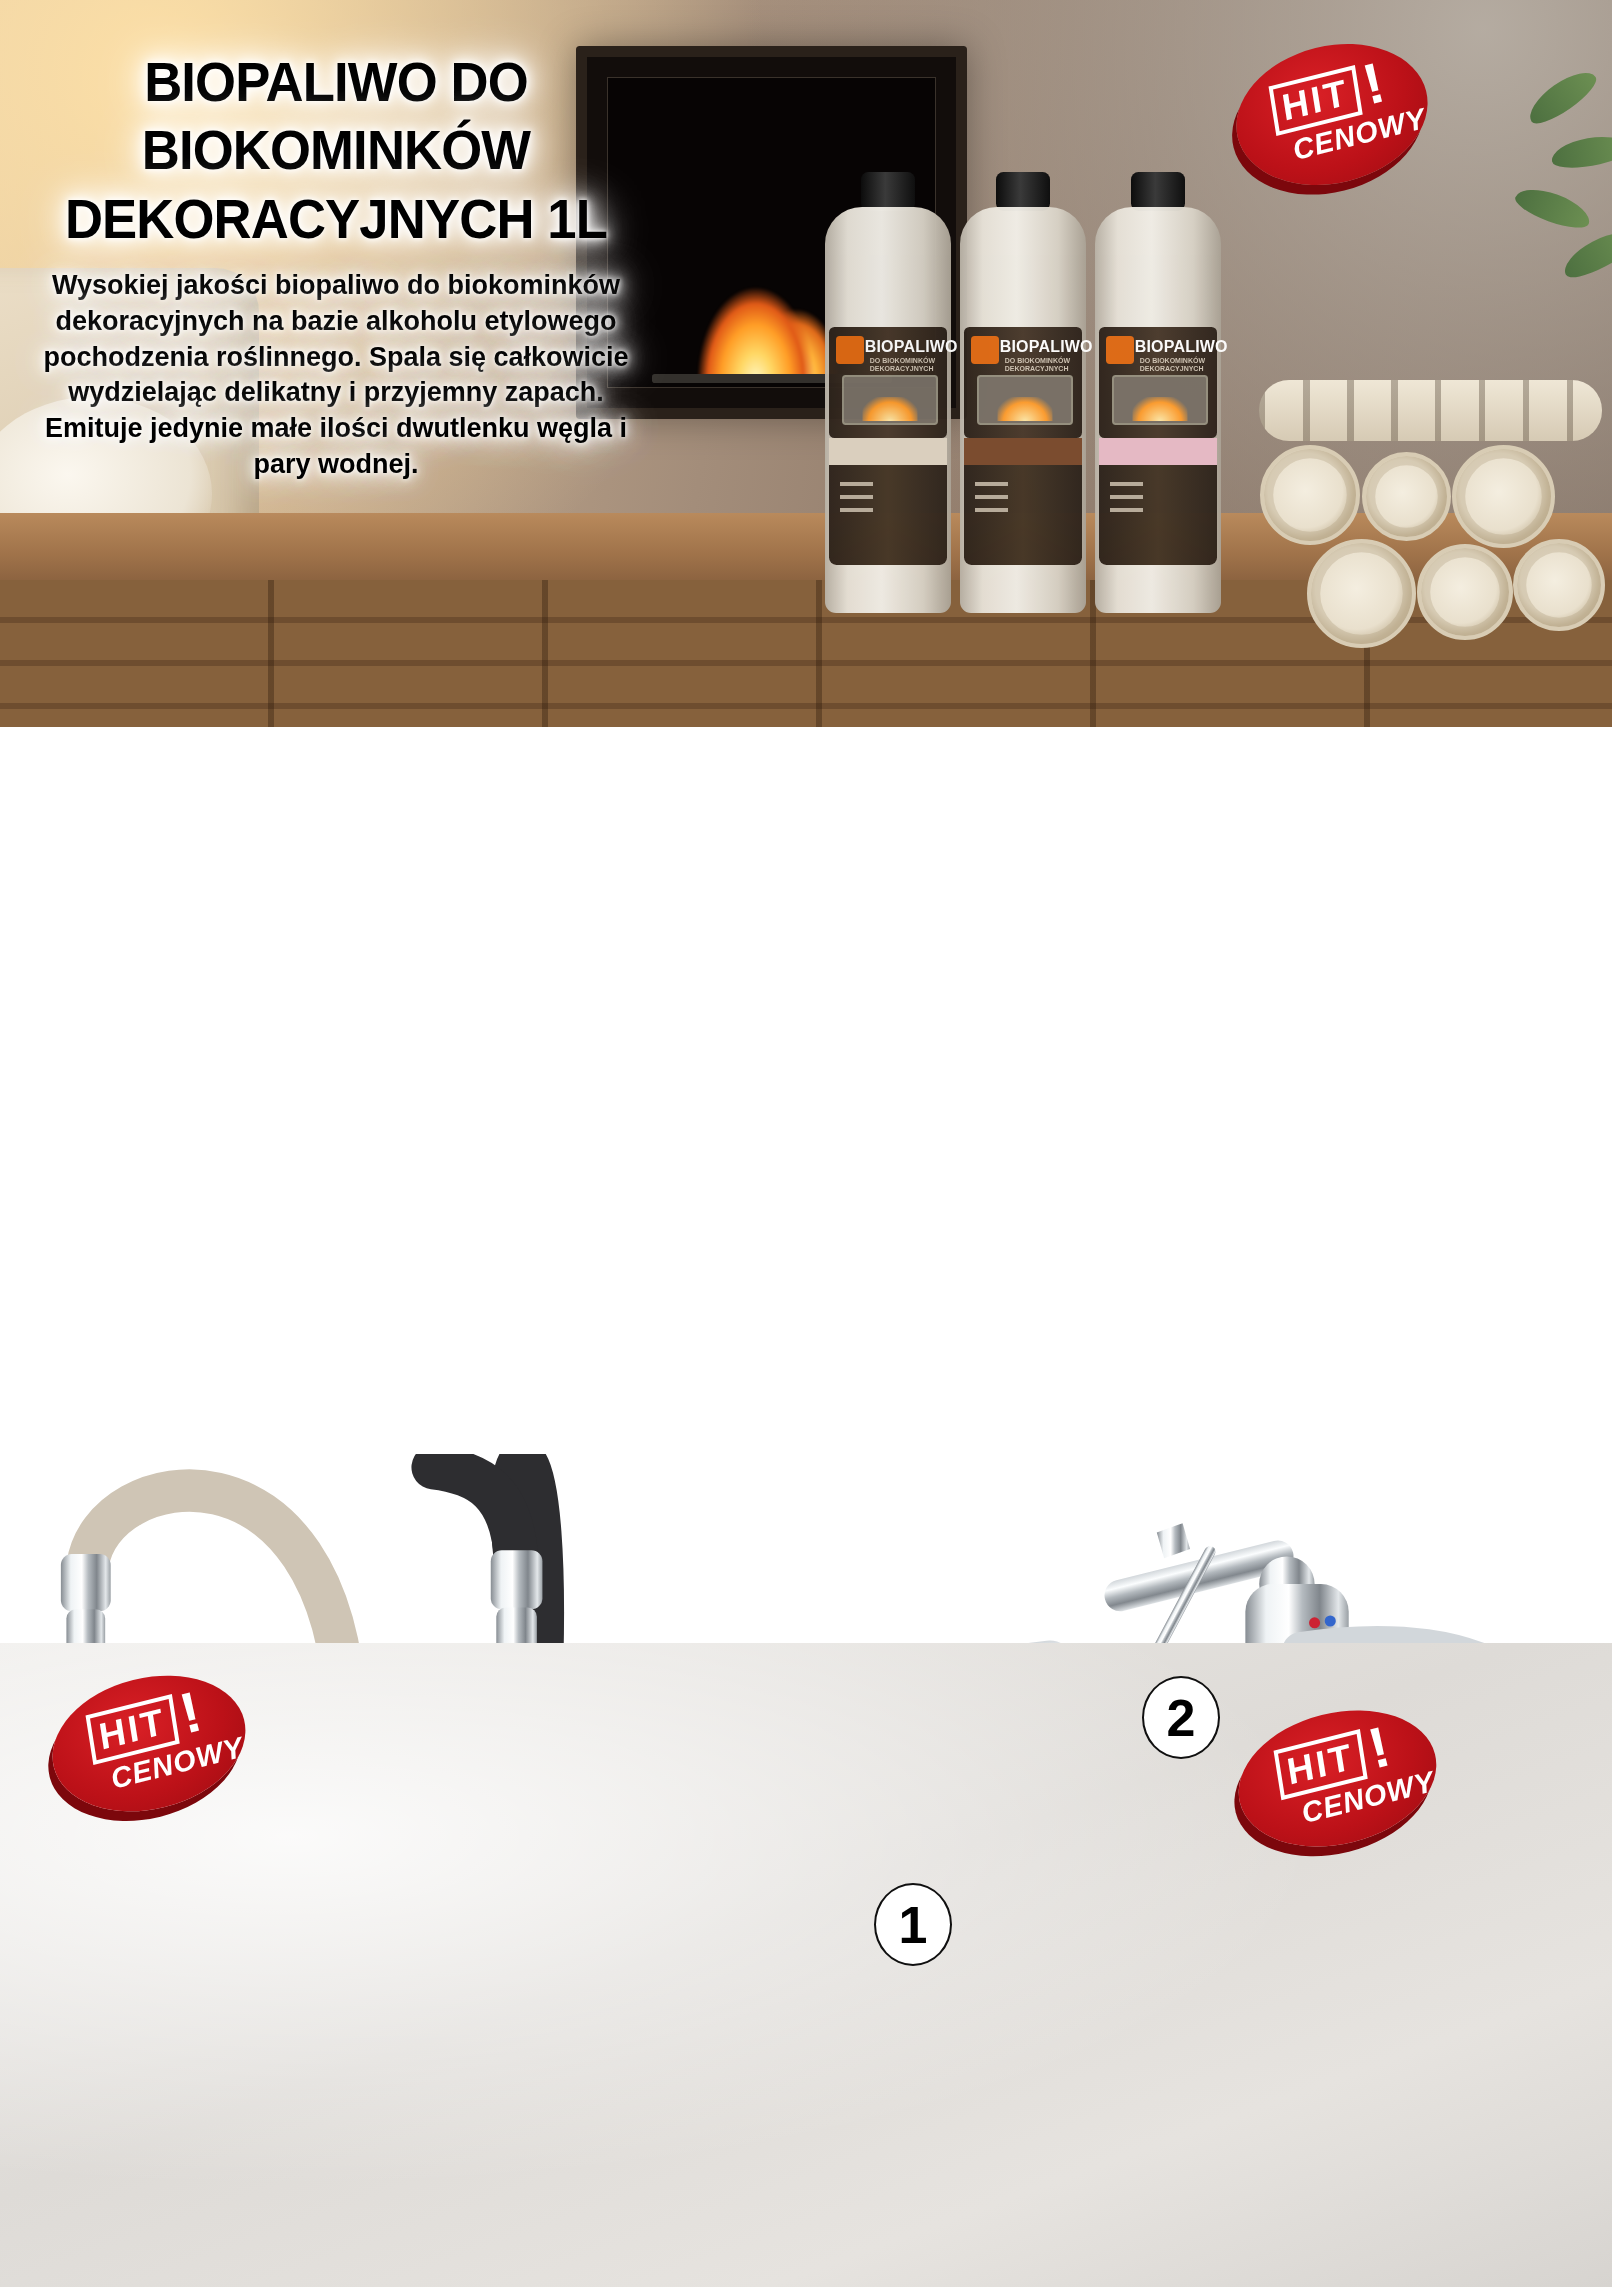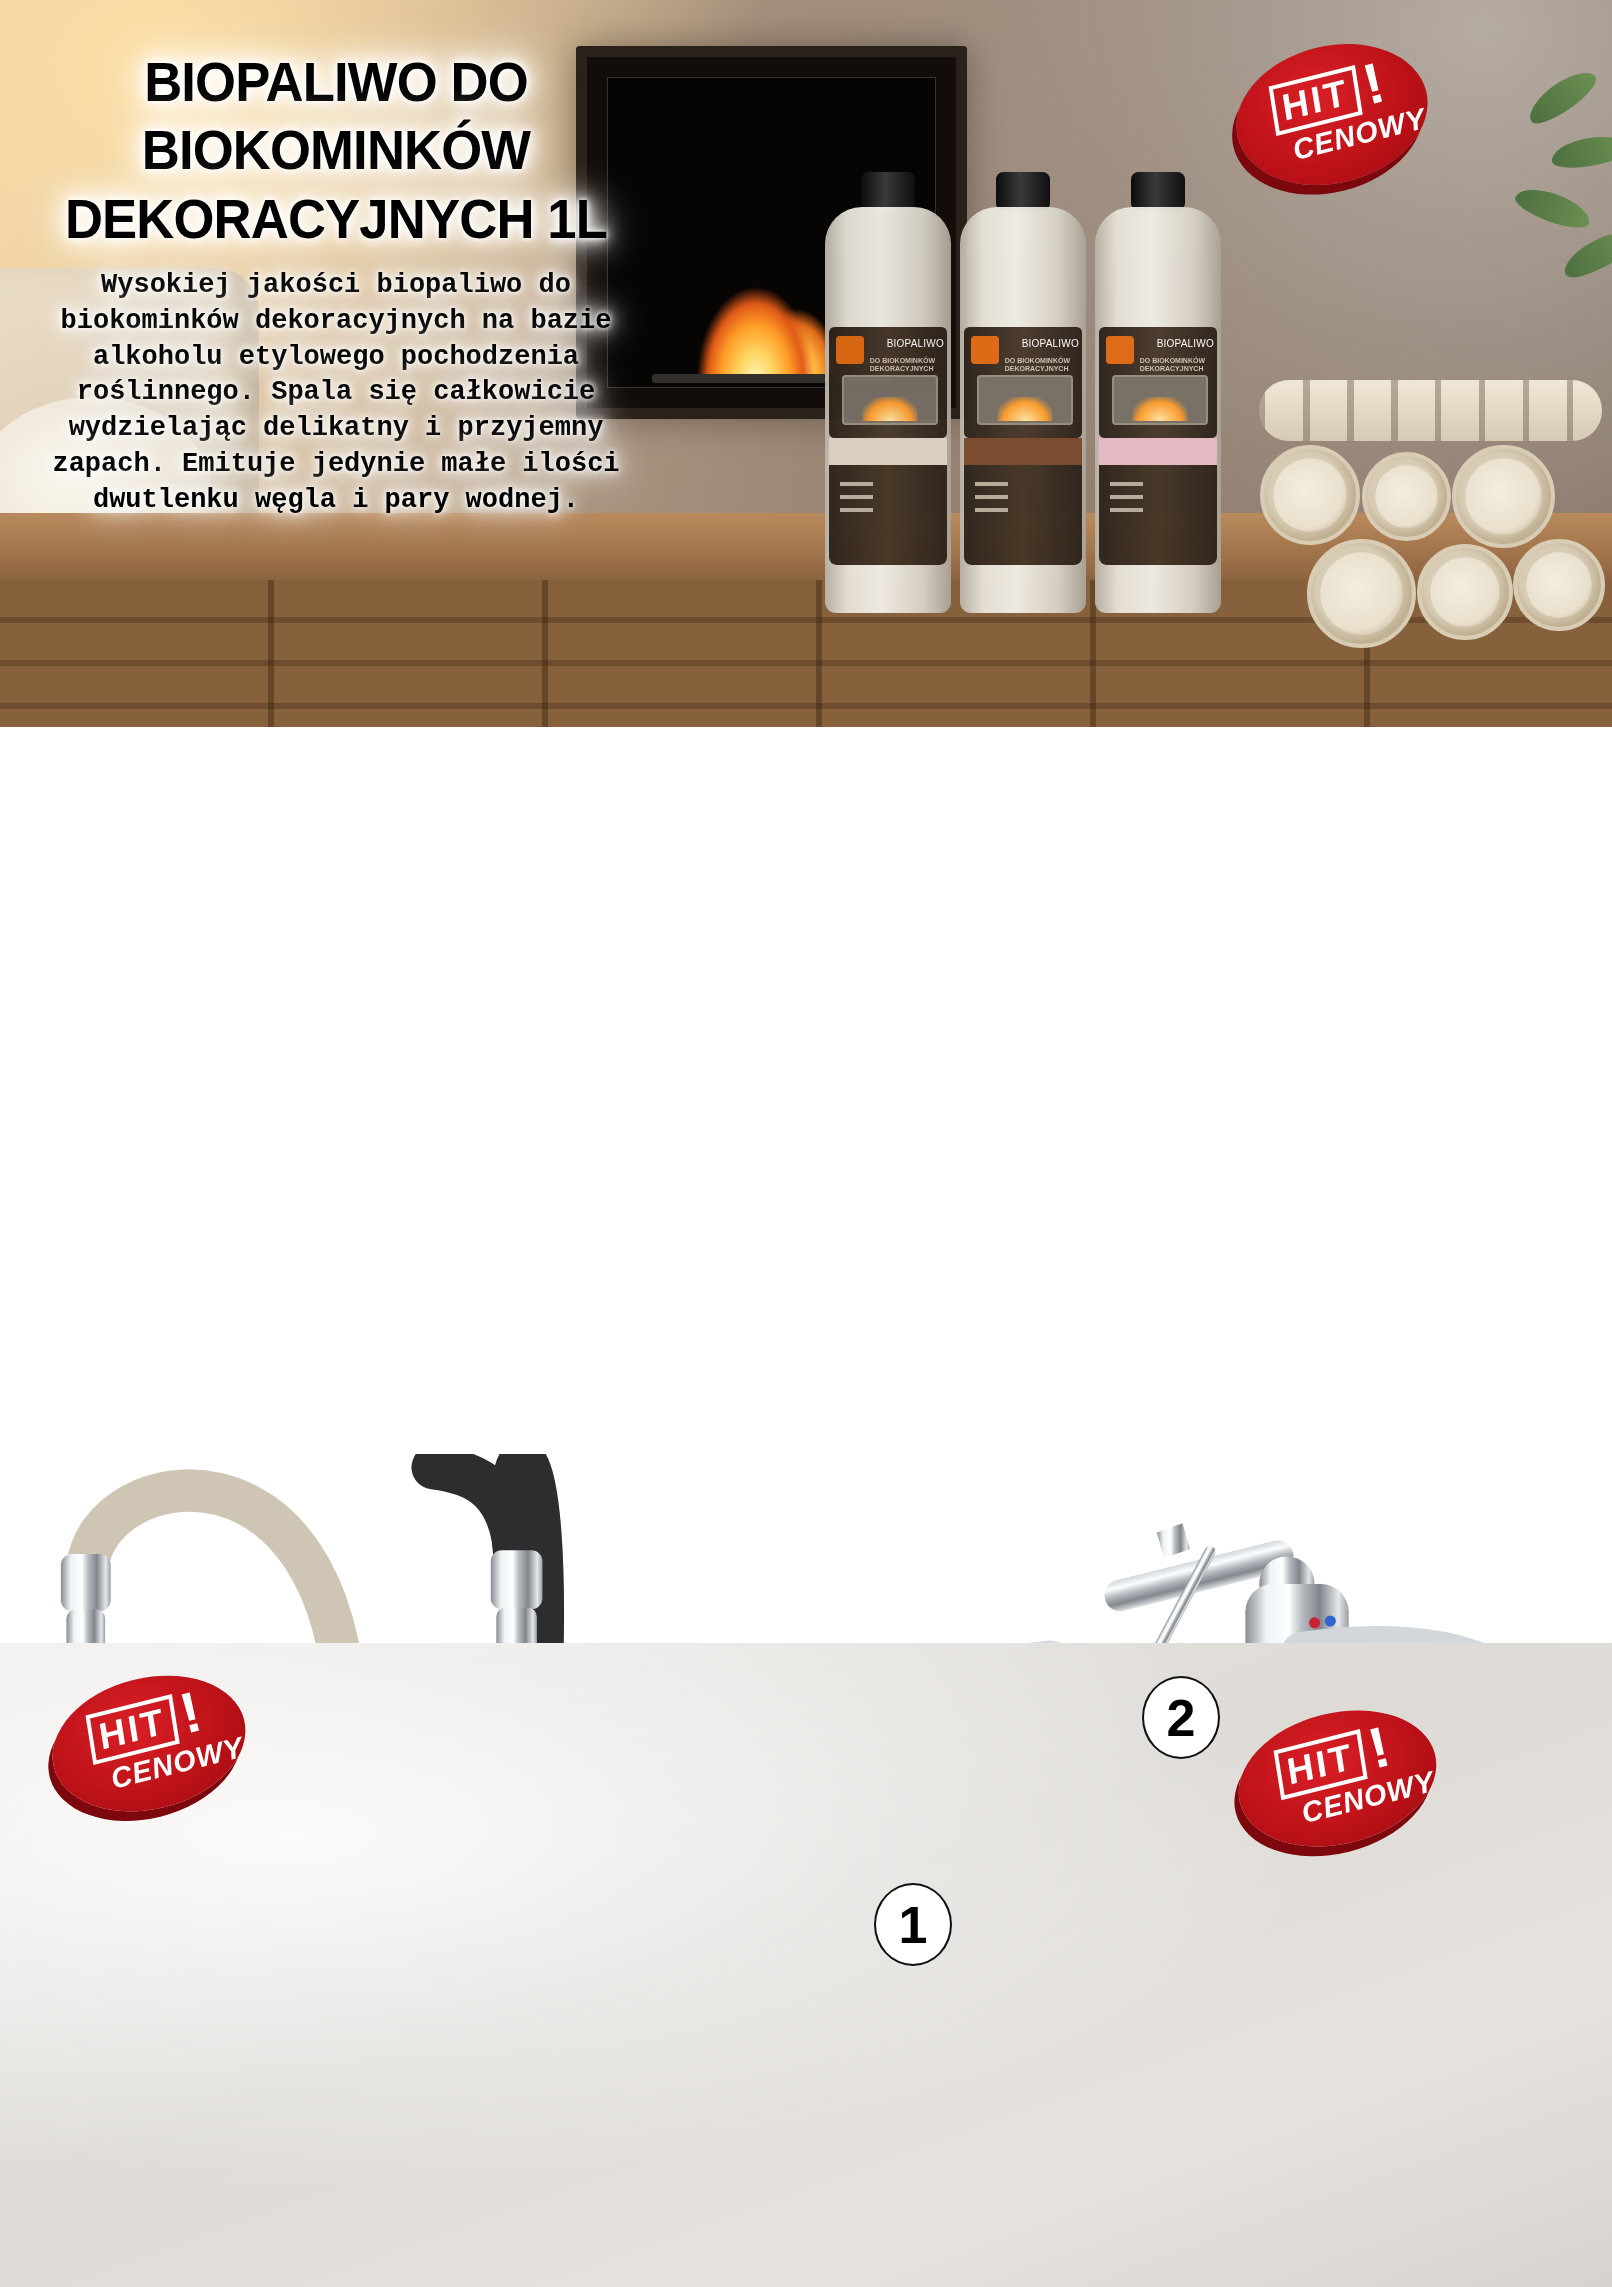--- a/index.html
+++ b/index.html
@@ -33,21 +33,21 @@
       repeating-linear-gradient(90deg, rgba(0,0,0,0) 0 268px, rgba(40,22,8,.35) 268px 274px),
       repeating-linear-gradient(180deg,#86613c 0 37px, #6e4d2f 37px 43px); }
   
   .bottle { position:absolute; width:126px; height:441px; }
   .bottle .cap { position:absolute; left:50%; top:0; transform:translateX(-50%); width:54px; height:39px; background:linear-gradient(90deg,#0c0c0c,#3a3a3a 45%,#0f0f0f); border-radius:7.4px; }
   .bottle .body { position:absolute; left:0; top:35px; width:126px; height:406px;
     background:linear-gradient(90deg,#b9b2a6 0%, #e7e2d8 18%, #f2efe8 45%, #d8d2c6 78%, #aaa295 100%);
     border-radius:37px 37px 11px 11px; opacity:.96; }
   .bottle .label { position:absolute; left:3.7px; top:120px; width:118px; height:111px; background:linear-gradient(90deg,#2e241c,#4a3a2c 50%,#2e241c); border-radius:5.5px; padding:9.2px 5.5px 0 5.5px; }
   .bottle .logo { position:absolute; left:7.4px; top:9.2px; width:28px; height:28px; background:#e06a14; border-radius:3.7px; }
-  .bottle .brand { position:absolute; left:58px; top:11px; font-weight:normal; color:#fff; font-size:10px; letter-spacing:0.2px; }
+  .bottle .brand { position:absolute; left:36px; top:11px; font-weight:bold; color:#fff; font-size:16px; letter-spacing:0.2px; }
   .bottle .sub { position:absolute; left:41px; top:29.5px; width:74px; font-weight:bold; color:#cfc4b4; font-size:7px; line-height:1.25; }
   .bottle .window { position:absolute; left:13px; top:48px; width:96px; height:50px; background:#787066; border:2.8px solid #95907f; border-radius:3.7px; overflow:hidden; }
   .bottle .window i { position:absolute; left:50%; bottom:1.8px; transform:translateX(-50%); width:55px; height:24px;
      background:radial-gradient(ellipse at 50% 100%, #ffe9a8 0%, #ff9d2e 55%, rgba(120,50,10,0) 80%); display:block; }
   .bottle .band { position:absolute; left:3.7px; top:231px; width:118px; height:28px; }
   .bottle .lower { position:absolute; left:3.7px; top:258px; width:118px; height:100px; background:linear-gradient(90deg,#2e241c,#453626 50%,#2e241c); border-radius:0 0 7.4px 7.4px; }
   .bottle .lower i { position:absolute; left:11px; top:16.6px; width:33px; height:4.6px; background:#b9ad9c; display:block; box-shadow:0 13px 0 #b9ad9c, 0 26px 0 #b9ad9c; }
   
   .logs { position:absolute; left:1253px; top:367px; width:359px; height:360px; }
   .log-h { position:absolute; left:5.5px; top:13px; width:343px; height:61px; border-radius:30px;
@@ -55,21 +55,21 @@
   .log-c { position:absolute; border-radius:50%;
     background:radial-gradient(circle at 45% 45%, #f4eee0 0%, #e9e0cd 52%, #cdbfa4 68%, #b2a185 100%);
     border:4.6px solid #d8ccb4; box-shadow:inset 0 0 0 9.2px rgba(160,140,105,.25); }
   
   .leaf { position:absolute; width:78px; height:28px; background:linear-gradient(90deg,#4d7040,#6c8f52); border-radius:50% 50% 50% 50%/60% 60% 40% 40%; }
   
   .top-text { position:absolute; left:13px; top:48px; width:646px; text-align:center; color:#000; }
   .glow { text-shadow:0 0 5.5px #fff,0 0 11px #fff,0 0 18.5px #fff,0 0 28px #fff,0 0 41px #fff,0 0 55px rgba(255,255,255,.9); }
   .cond { display:block; transform:scaleX(.94); transform-origin:center; }
   .top-title { font-size:56px; font-weight:bold; line-height:1.22; letter-spacing:-0.9px; }
-  .top-desc { margin:14.8px auto 0; width:613px; font-size:27px; line-height:1.33; font-weight:bold;font-family:Liberation Mono, monospace; }
+  .top-desc { margin:14.8px auto 0; width:613px; font-size:27px; line-height:1.33; font-weight:bold; }
 
   
   .hit-badge { position:absolute; }
   .by { position:absolute; border-radius:50%;
     background:radial-gradient(ellipse at 42% 38%, #f7ba22 0%, #f1aa0e 55%, #e89f05 100%);
     box-shadow:-13px 13px 0 0 #b07a00; display:flex; flex-direction:column; align-items:center; justify-content:center; }
   .by::before { content:""; position:absolute; inset:11px; border-radius:50%; border:2.8px solid rgba(120,80,0,.14); }
   .by::after  { content:""; position:absolute; inset:20px; border-radius:50%; border:1.8px solid rgba(120,80,0,.10); }
   .br { position:absolute; border-radius:50%;
     background:radial-gradient(ellipse at 44% 34%, #d92026 0%, #bc1118 58%, #9e0c12 100%);

